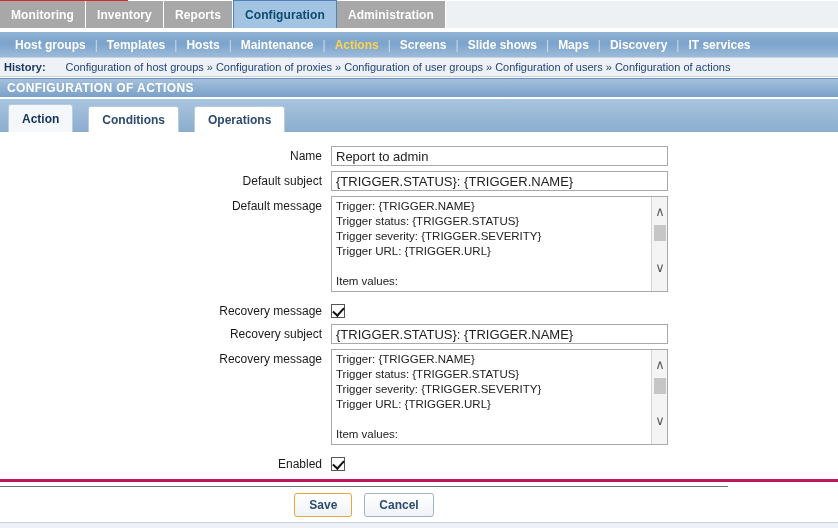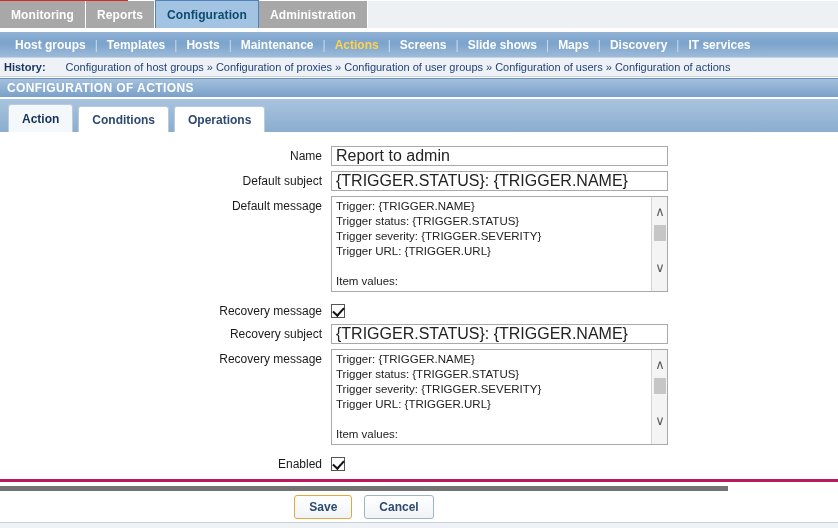--- a/index.html
+++ b/index.html
@@ -117,21 +117,21 @@
     height: 26px;
     background: #ffffff;
     border: 1px solid #b9ccde;
     border-bottom: none;
     border-radius: 3px 3px 0 0;
     font-size: 12px;
     font-weight: bold;
     color: #2c4a72;
     display: flex; align-items: center;
     padding: 0 13px;
-    margin-right: 5px;
+    margin-right: 15px;
     cursor: pointer;
   }
   .form-tab.active {
     background: #f4f8fb;
     color: #143258;
     height: 28px;
     border-color: #b9ccde;
   }
 
   
@@ -152,21 +152,21 @@
     padding-right: 9px;
     font-size: 12px;
     color: #1a1a1a;
     line-height: 20px;
   }
   .f-input {
     width: 337px; height: 20px;
     border: 1px solid #a9a9a9;
     background: #ffffff;
     font-family: "Liberation Sans", sans-serif;
-    font-size: 16px;
+    font-size: 13px;
     color: #222;
     padding: 0 4px;
     outline: none;
   }
   .ta-wrap {
     position: relative;
     width: 337px; height: 96px;
     border: 1px solid #a9a9a9;
     background: #ffffff;
     overflow: hidden;
@@ -218,21 +218,21 @@
     border: solid #111;
     border-width: 0 2px 2px 0;
     transform: rotate(42deg);
   }
 
   
   #footer {
     position: absolute; top: 486px; left: 0;
     width: 728px; height: 36px;
     background: #ffffff;
-    border-top: 5px solid #737373;
+    border-top: 1px solid #737373;
     display: flex;
     align-items: center;
     justify-content: center;
     gap: 12px;
   }
   .btn {
     font-family: "Liberation Sans", sans-serif;
     font-size: 12px;
     font-weight: bold;
     color: #2c4a72;
@@ -251,20 +251,21 @@
   }
 </style>
 </head>
 <body>
 
 <div id="red-strip"></div>
 
 <div id="main-menu">
   <div id="main-menu-items" style="display:flex">
       <div class="main-tab">Monitoring</div>
+      <div class="main-tab">Inventory</div>
       <div class="main-tab">Reports</div>
       <div class="main-tab active">Configuration</div>
       <div class="main-tab">Administration</div>
     </div>
   <div id="main-menu-filler"></div>
 </div>
 
 <div id="sub-menu">
     <span class="sub-item">Host groups</span>
     <span class="sub-sep">|</span>

